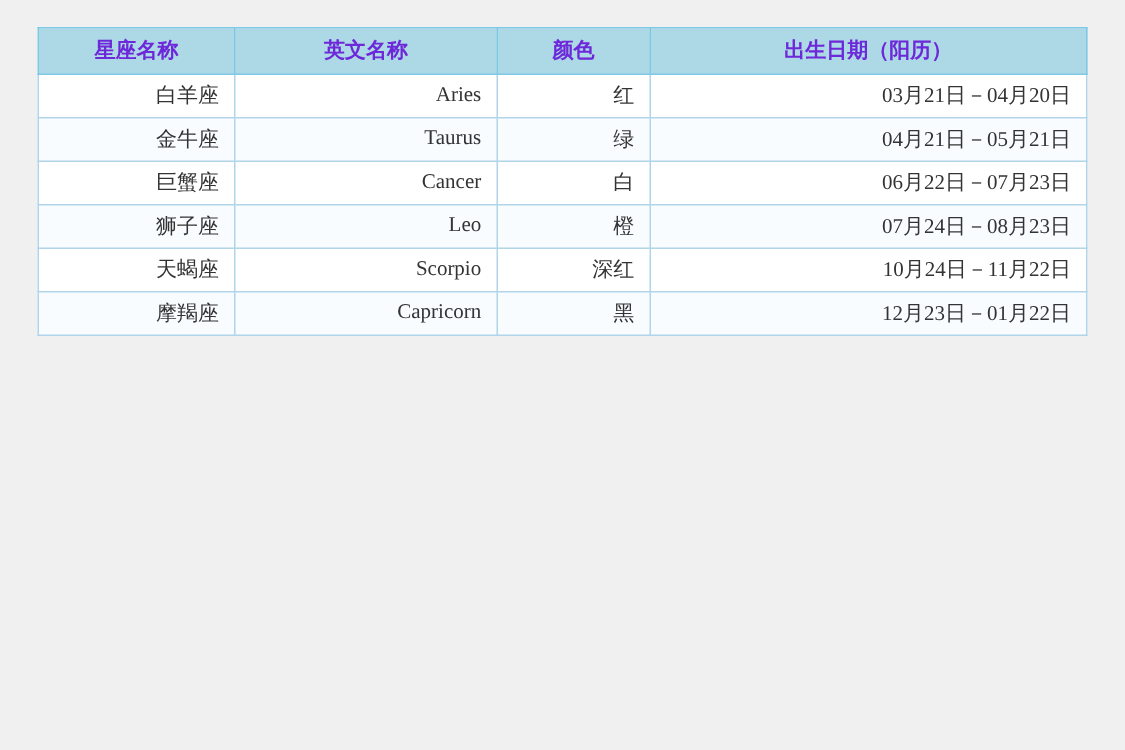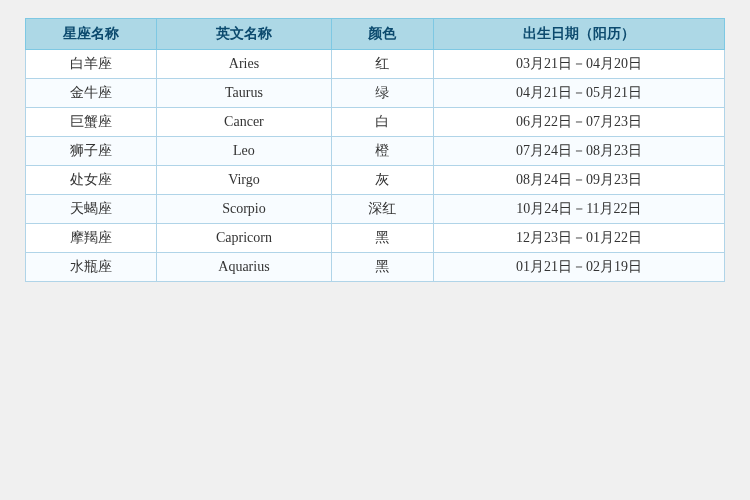--- a/index.html
+++ b/index.html
@@ -40,37 +40,37 @@
     }
 
     thead tr {
       background: #add8e6;
     }
 
     thead th {
       border: 1px solid #7ec8e3;
       padding: 6px 10px;
       text-align: center;
-      color: #0c4a6e;
+      color: #6d28d9;
       font-weight: bold;
       font-size: 14px;
     }
 
     tbody tr {
       background: #fff;
     }
 
     tbody tr:nth-child(even) {
       background: #f8fcff;
     }
 
     tbody td {
       border: 1px solid #b0d4e8;
       padding: 5px 10px;
-      text-align: center;
+      text-align: right;
       color: #333;
       font-size: 14px;
     }
 
     tbody td:first-child {
       width: 90px;
     }
 
     tbody td:nth-child(2) {
       width: 120px;
@@ -118,38 +118,26 @@
           <td>白</td>
           <td>06月22日－07月23日</td>
         </tr>
         <tr>
           <td>狮子座</td>
           <td>Leo</td>
           <td>橙</td>
           <td>07月24日－08月23日</td>
         </tr>
         <tr>
-          <td>处女座</td>
-          <td>Virgo</td>
-          <td>灰</td>
-          <td>08月24日－09月23日</td>
-        </tr>
-        <tr>
           <td>天蝎座</td>
           <td>Scorpio</td>
           <td>深红</td>
           <td>10月24日－11月22日</td>
         </tr>
         <tr>
           <td>摩羯座</td>
           <td>Capricorn</td>
           <td>黑</td>
           <td>12月23日－01月22日</td>
         </tr>
-        <tr>
-          <td>水瓶座</td>
-          <td>Aquarius</td>
-          <td>黑</td>
-          <td>01月21日－02月19日</td>
-        </tr>
       </tbody>
   </table>
 </div>
 
 </body></html>

